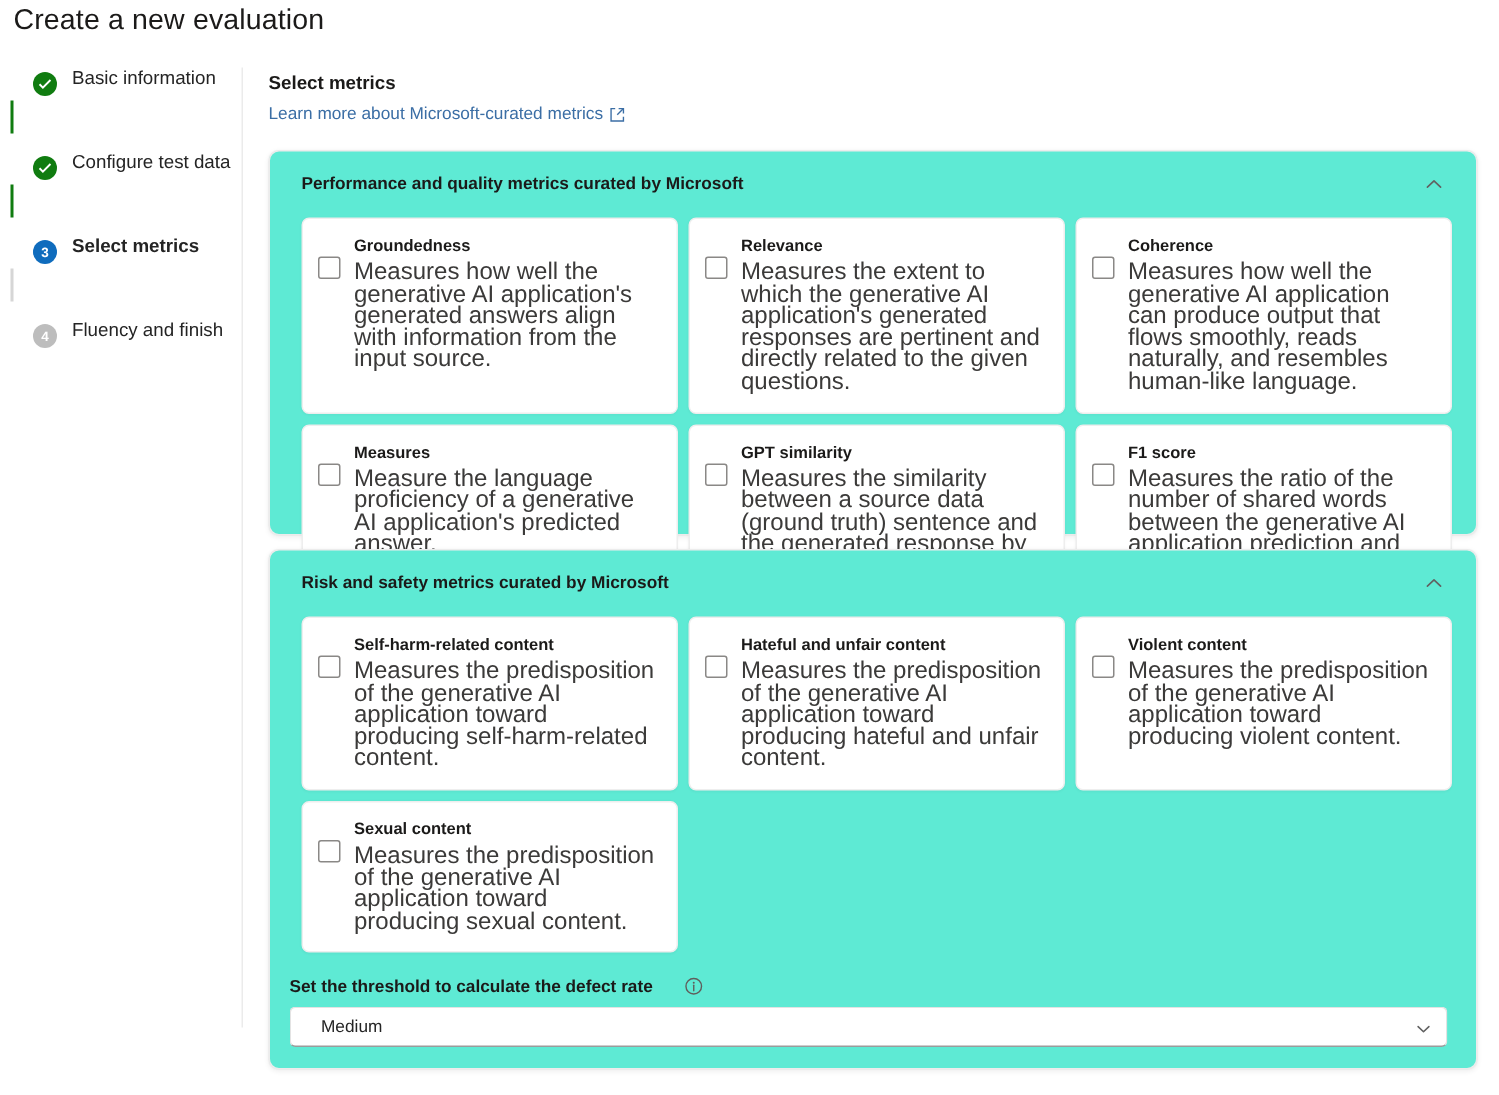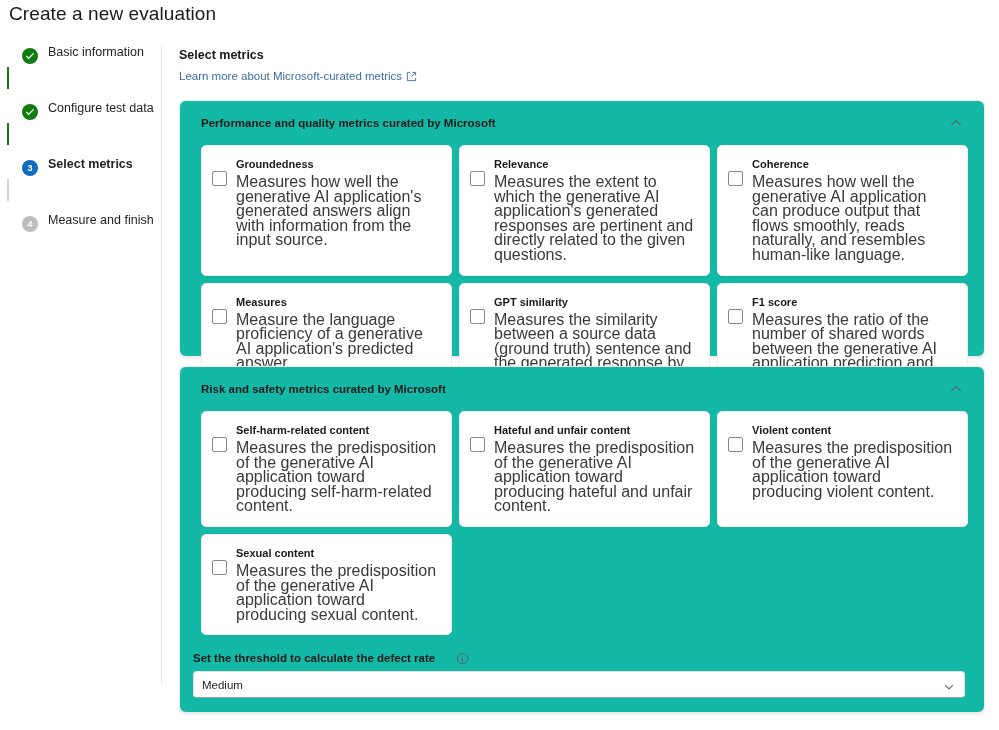--- a/index.html
+++ b/index.html
@@ -96,21 +96,21 @@
     text-decoration: none;
     cursor: pointer;
   }
   .ext-icon { display: inline-block; width: 11px; height: 11px; }
 
   
   .panel {
     position: absolute;
     left: 0;
     width: 806px;
-    background: #14b8a6;
+    background: #5eead4;
     border: 1px solid #ececec;
     border-radius: 7px;
     box-shadow: 0 1.2px 3.6px rgba(0,0,0,0.06), 0 0.3px 0.9px rgba(0,0,0,0.04);
   }
   #panel-performance { top: 52px; height: 257px; }
   #panel-risk { top: 318px; height: 347px; }
 
   .panel-header {
     position: relative;
     height: 44px;
@@ -192,21 +192,21 @@
   .info-icon { width: 13px; height: 13px; color: #605e5c; }
   .dropdown {
     position: relative;
     height: 27px;
     border: 1px solid #e3e3e3;
     border-bottom-color: #9b9b9b;
     border-radius: 4px;
     background: #ffffff;
     display: flex;
     align-items: center;
-    padding: 0 30px 0 8px;
+    padding: 0 30px 0 20px;
     cursor: pointer;
     width: 772px;
   }
   .dropdown-value { font-size: 11.5px; color: #242424; }
   .dropdown-chevron {
     position: absolute;
     right: 9px; top: 50%;
     transform: translateY(-50%);
     width: 12px; height: 12px;
     color: #616161;
@@ -240,21 +240,21 @@
     <span class="step-label">Configure test data</span>
   </div>
 
   <div class="step">
     <span class="step-marker current">3</span>
     <span class="step-label active">Select metrics</span>
   </div>
 
   <div class="step">
     <span class="step-marker pending">4</span>
-    <span class="step-label">Measure and finish</span>
+    <span class="step-label">Fluency and finish</span>
   </div>
 </nav>
 
 <main class="main">
 
   <h2 class="section-title">Select metrics</h2>
 
   <a class="learn-link">
     <span>Learn more about Microsoft-curated metrics</span>
     <span class="ext-icon">

